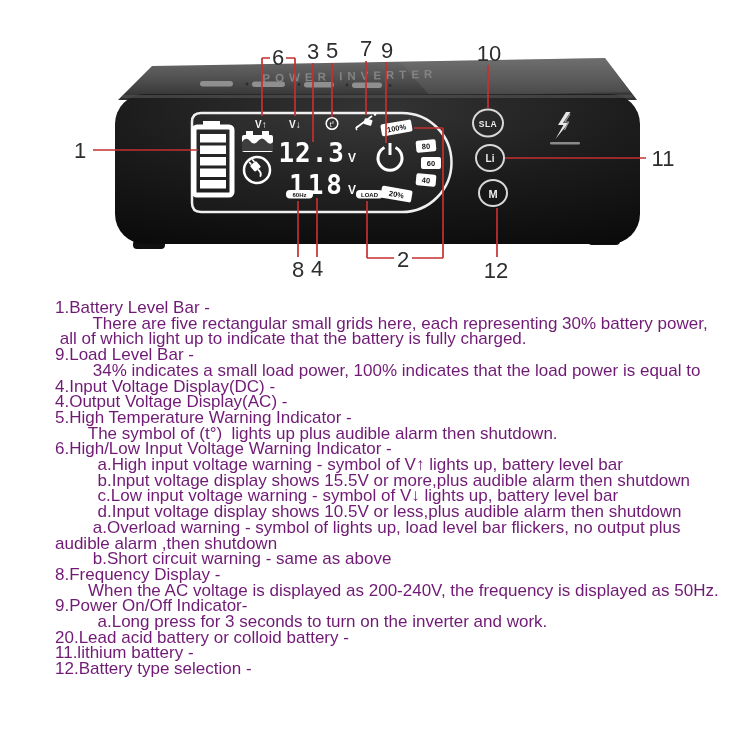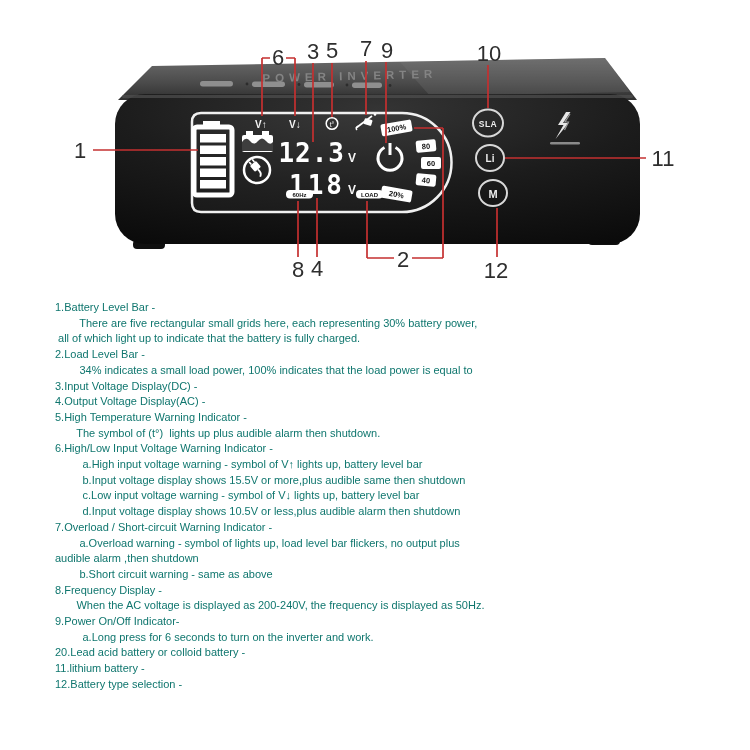--- a/index.html
+++ b/index.html
@@ -4,21 +4,21 @@
 <style>
   html,body{margin:0;padding:0;background:#fff;}
   .canvas{
     position:relative;width:750px;height:750px;background:#ffffff;
     font-family:"Liberation Sans",sans-serif;overflow:hidden;
   }
   .device-svg{position:absolute;left:100px;top:50px;}
   .callout-svg{position:absolute;left:0;top:0;}
   .instructions{
     position:absolute;left:55px;top:300px;width:680px;
-    color:#0f766e;font-size:11px;line-height:15.7px;
+    color:#701a75;font-size:17px;line-height:15.7px;
   }
   .instructions .line{white-space:pre;}
   .seg{font-family:"DejaVu Sans Mono",monospace;font-weight:bold;}
   .callout-num{font-family:"Liberation Sans",sans-serif;font-size:22px;fill:#2e2e2e;}
   .lcd-text{fill:#f5f5f5;font-family:"Liberation Sans",sans-serif;}
   .tab-label{fill:#111;font-family:"Liberation Sans",sans-serif;font-weight:bold;}
 </style>
 </head>
 <body>
 
@@ -194,37 +194,36 @@
       <text class="callout-num" x="317" y="276" text-anchor="middle">4</text>
       <text class="callout-num" x="403" y="267" text-anchor="middle">2</text>
       <text class="callout-num" x="496" y="278" text-anchor="middle">12</text>
     </g>
   </svg>
 
   <div class="instructions">
     <div class="line">1.Battery Level Bar -</div>
     <div class="line">        There are five rectangular small grids here, each representing 30% battery power,</div>
     <div class="line"> all of which light up to indicate that the battery is fully charged.</div>
-    <div class="line">2.Load Level Bar -</div>
+    <div class="line">9.Load Level Bar -</div>
     <div class="line">        34% indicates a small load power, 100% indicates that the load power is equal to</div>
-    <div class="line">3.Input Voltage Display(DC) -</div>
+    <div class="line">4.Input Voltage Display(DC) -</div>
     <div class="line">4.Output Voltage Display(AC) -</div>
     <div class="line">5.High Temperature Warning Indicator -</div>
     <div class="line">       The symbol of (t°)  lights up plus audible alarm then shutdown.</div>
     <div class="line">6.High/Low Input Voltage Warning Indicator -</div>
     <div class="line">         a.High input voltage warning - symbol of V↑ lights up, battery level bar</div>
-    <div class="line">         b.Input voltage display shows 15.5V or more,plus audible same then shutdown</div>
+    <div class="line">         b.Input voltage display shows 15.5V or more,plus audible alarm then shutdown</div>
     <div class="line">         c.Low input voltage warning - symbol of V↓ lights up, battery level bar</div>
     <div class="line">         d.Input voltage display shows 10.5V or less,plus audible alarm then shutdown</div>
-    <div class="line">7.Overload / Short-circuit Warning Indicator -</div>
     <div class="line">        a.Overload warning - symbol of lights up, load level bar flickers, no output plus</div>
     <div class="line">audible alarm ,then shutdown</div>
     <div class="line">        b.Short circuit warning - same as above</div>
     <div class="line">8.Frequency Display -</div>
     <div class="line">       When the AC voltage is displayed as 200-240V, the frequency is displayed as 50Hz.</div>
     <div class="line">9.Power On/Off Indicator-</div>
-    <div class="line">         a.Long press for 6 seconds to turn on the inverter and work.</div>
+    <div class="line">         a.Long press for 3 seconds to turn on the inverter and work.</div>
     <div class="line">20.Lead acid battery or colloid battery -</div>
     <div class="line">11.lithium battery -</div>
     <div class="line">12.Battery type selection -</div>
   </div>
 
 </div>
 
 </body></html>

